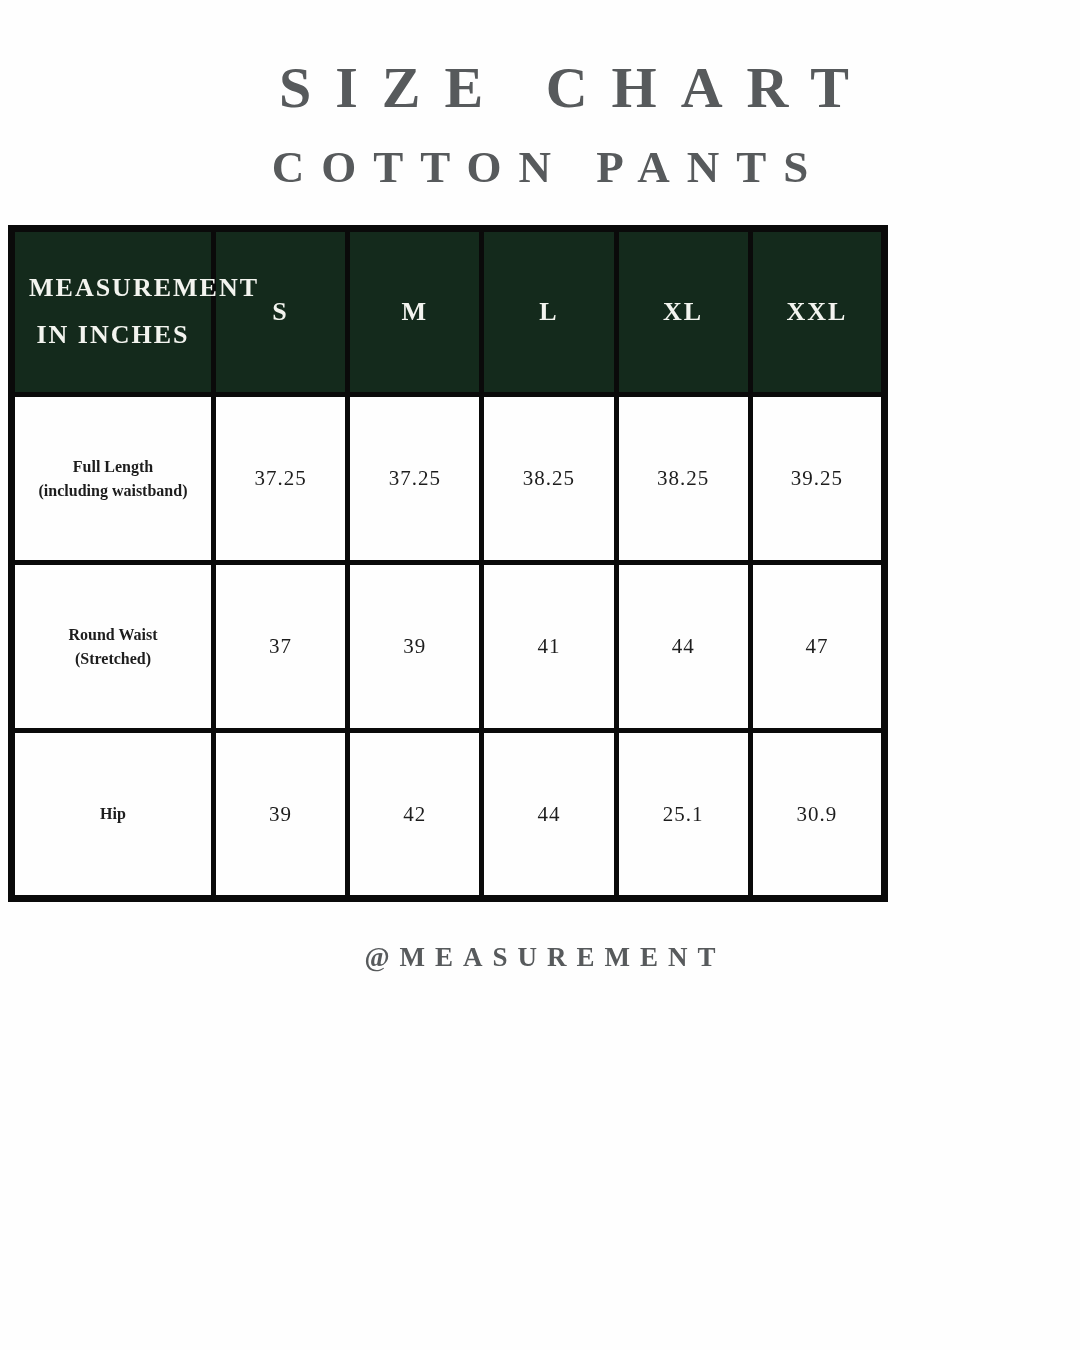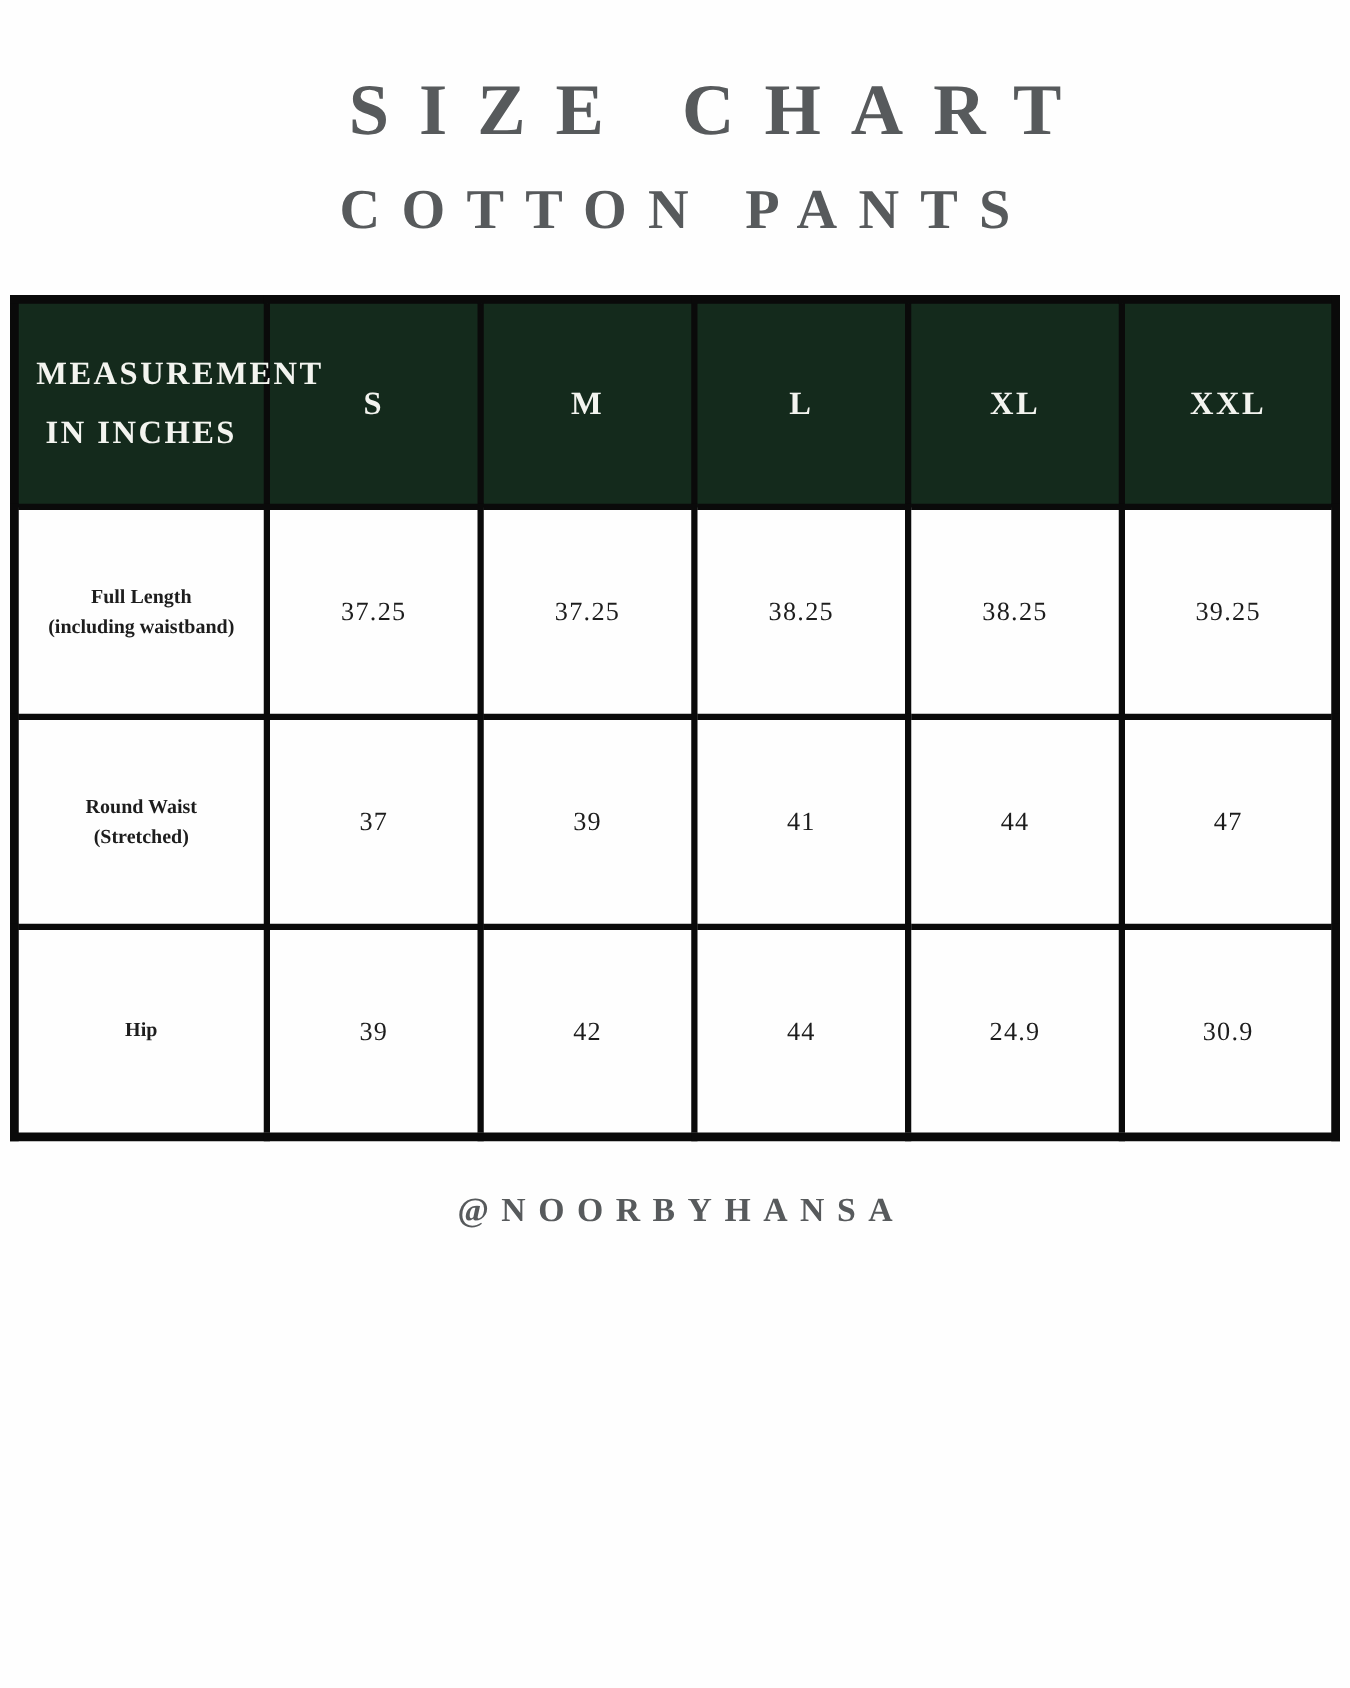--- a/index.html
+++ b/index.html
@@ -34,22 +34,22 @@
     margin:20px 0 0;
     text-align:center;
     font-size:45px;
     font-weight:700;
     letter-spacing:17px;
     text-indent:17px;
     color:var(--title-col);
     white-space:nowrap;
   }
   table.size-table{
-    margin:43px 8px 0;
-    width:1064px;
+    margin:32px 8px 0;
+    width:880px;
     border-collapse:collapse;
     table-layout:fixed;
     border:7px solid var(--border-col);
   }
   .size-table th,.size-table td{
     border:5px solid var(--border-col);
     text-align:center;
     vertical-align:middle;
   }
   .size-table thead tr{height:166px;}
@@ -133,21 +133,21 @@
         <td class="val">39</td>
         <td class="val">41</td>
         <td class="val">44</td>
         <td class="val">47</td>
       </tr>
       <tr>
         <td class="rowlabel">Hip</td>
         <td class="val">39</td>
         <td class="val">42</td>
         <td class="val">44</td>
-        <td class="val">24.9</td>
+        <td class="val">25.1</td>
         <td class="val">30.9</td>
       </tr>
     </tbody>
   </table>
 
-  <div class="footer">@NOORBYHANSA</div>
+  <div class="footer">@MEASUREMENT</div>
 
 </div>
 
 </body></html>

